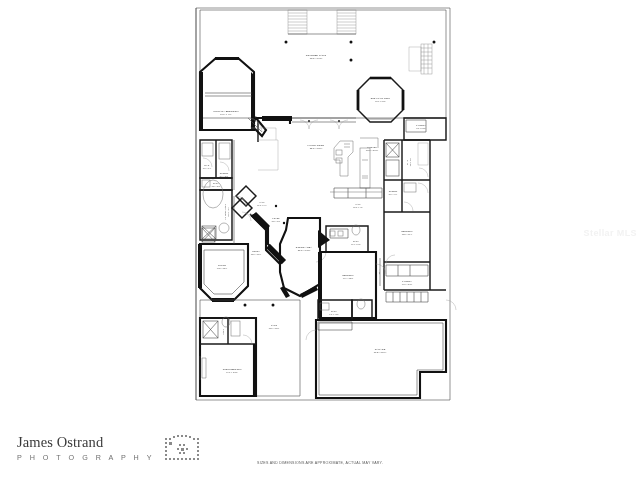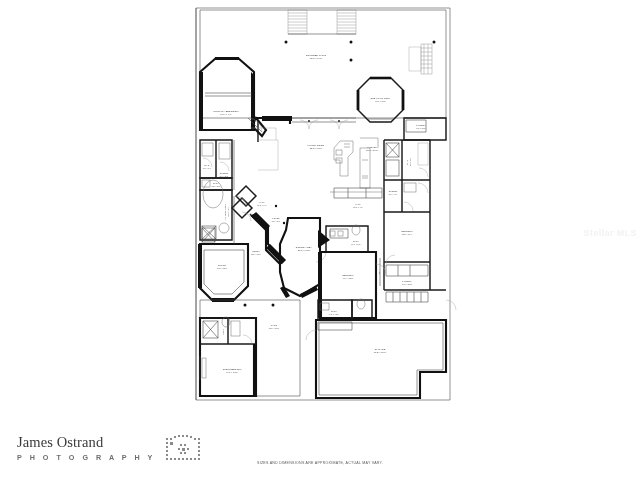--- a/index.html
+++ b/index.html
@@ -83,21 +83,20 @@
     letter-spacing: 0.1px;
     white-space: nowrap;
   }
   #logo-sub {
     font-family: "Liberation Sans", sans-serif;
     font-size: 7.2px;
     color: #6f6f6f;
     letter-spacing: 3.0px;
     margin-top: 4px;
     white-space: nowrap;
-    font-weight: bold;
   }
   #logo-mark { display: block; }
 
   #disclaimer {
     position: absolute;
     left: 0;
     top: 461px;
     width: 640px;
     text-align: center;
     font-family: "Liberation Sans", sans-serif;

